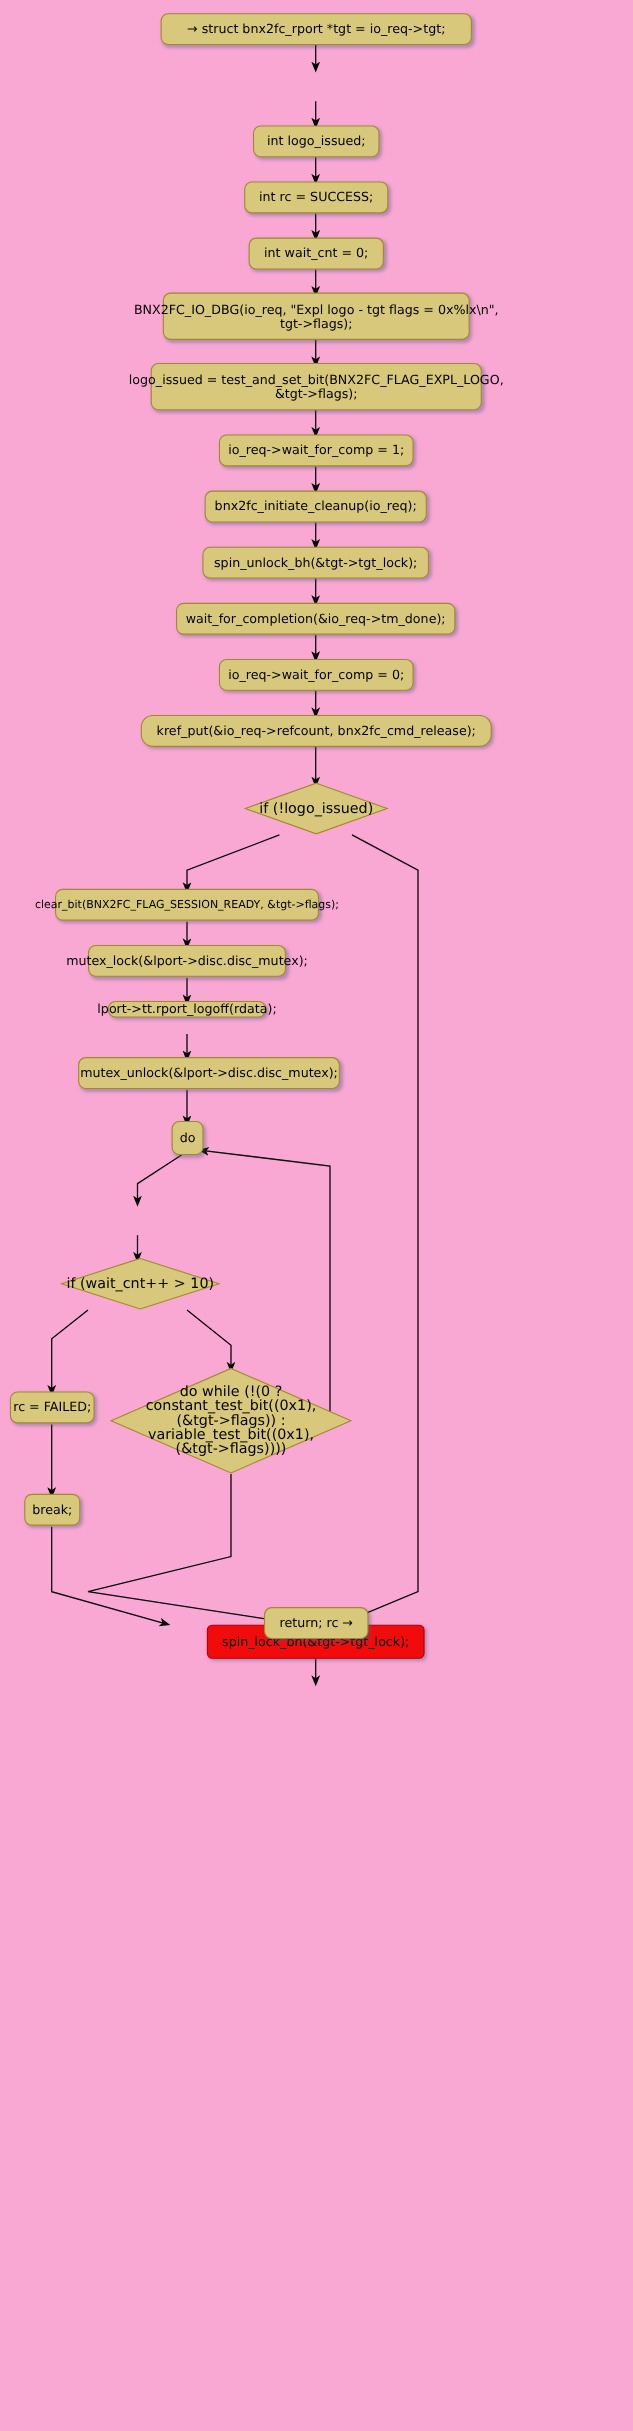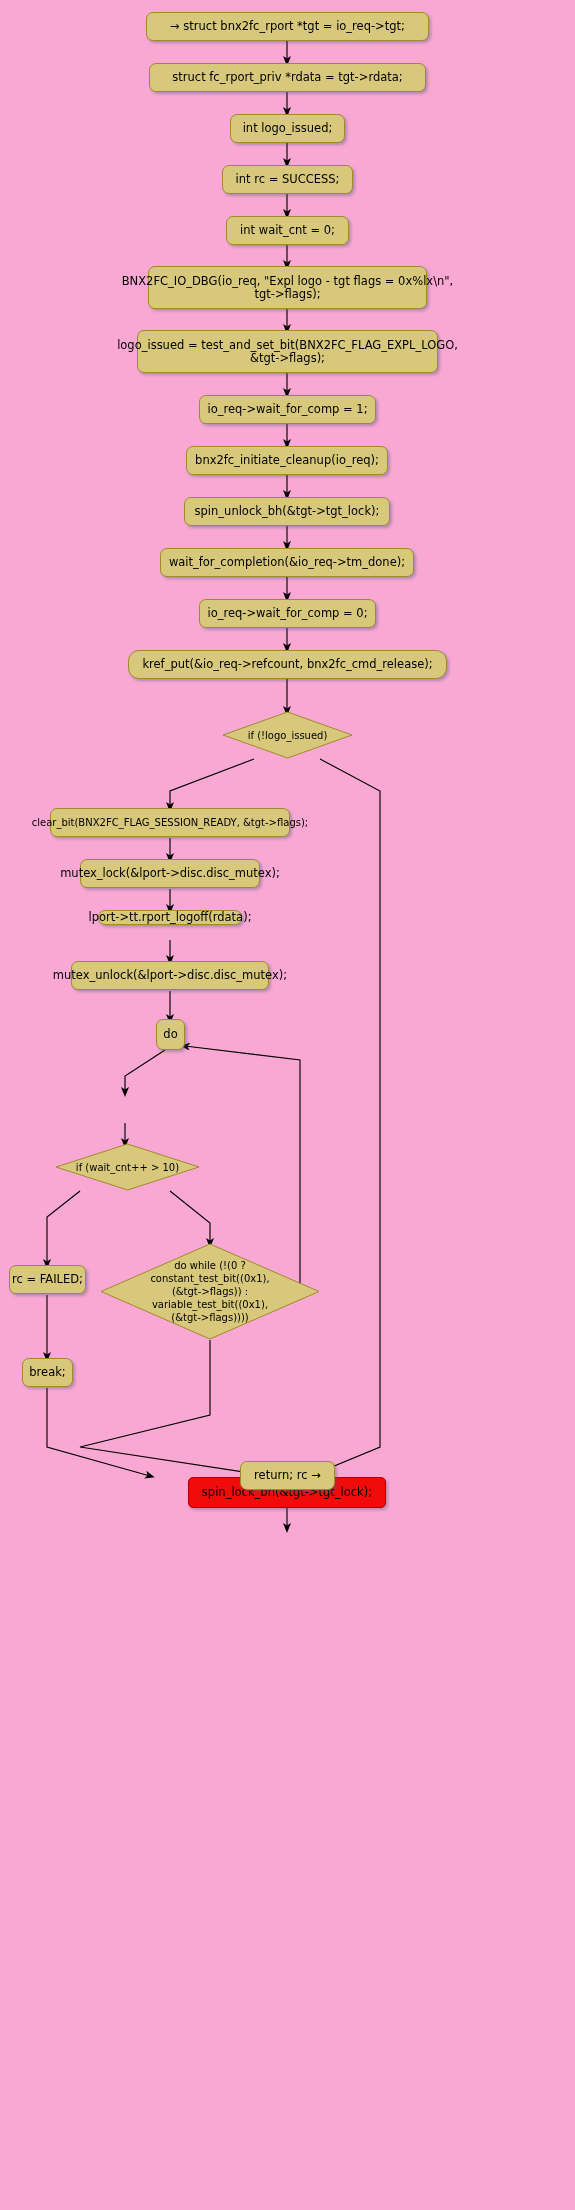--- a/index.html
+++ b/index.html
@@ -61,21 +61,21 @@
   }
   .diamond-label {
     position: absolute;
     left: 0;
     top: 0;
     width: 100%;
     height: 100%;
     display: flex;
     align-items: center;
     justify-content: center;
-    font-size: 10px;
+    font-size: 13px;
     line-height: 13px;
     color: #000000;
     white-space: pre;
   }
   .tiny { font-size: 10px; }
 </style>
 </head>
 <body>
 
 <div id="canvas">
@@ -123,23 +123,20 @@
 
       <path d="M320,759 L380,791 L380,1447 L310,1476"></path>
       <path d="M287,1508 L287,1528"></path>
     </g>
   </svg>
 
   <div class="node act" style="left:146px; top:12px; width:283px; height:29px;">
     <span>→ struct bnx2fc_rport *tgt = io_req-&gt;tgt;</span>
   </div>
 
-  <div class="node act" style="left:149px; top:63px; width:277px; height:29px;">
-    <span>struct fc_rport_priv *rdata = tgt-&gt;rdata;</span>
-  </div>
 
   <div class="node act" style="left:230px; top:114px; width:115px; height:29px;">
     <span>int logo_issued;</span>
   </div>
 
   <div class="node act" style="left:222px; top:165px; width:131px; height:29px;">
     <span>int rc = SUCCESS;</span>
   </div>
 
   <div class="node act" style="left:226px; top:216px; width:123px; height:29px;">
@@ -192,21 +189,21 @@
   </div>
 
   <div class="node act" style="left:80px; top:859px; width:180px; height:29px;">
     <span>mutex_lock(&amp;lport-&gt;disc.disc_mutex);</span>
   </div>
 
   <div class="node act" style="left:98px; top:910px; width:144px; height:15px;">
     <span>lport-&gt;tt.rport_logoff(rdata);</span>
   </div>
 
-  <div class="node act" style="left:71px; top:961px; width:198px; height:29px;">
+  <div class="node act" style="left:71px; top:961px; width:238px; height:29px;">
     <span>mutex_unlock(&amp;lport-&gt;disc.disc_mutex);</span>
   </div>
 
   <div class="node act" style="left:156px; top:1019px; width:29px; height:31px;">
     <span>do</span>
   </div>
 
 
   <div class="diamond-wrap" style="left:55px; top:1143px; width:145px; height:48px;">
     <svg width="145" height="48" viewBox="0 0 145 48">

